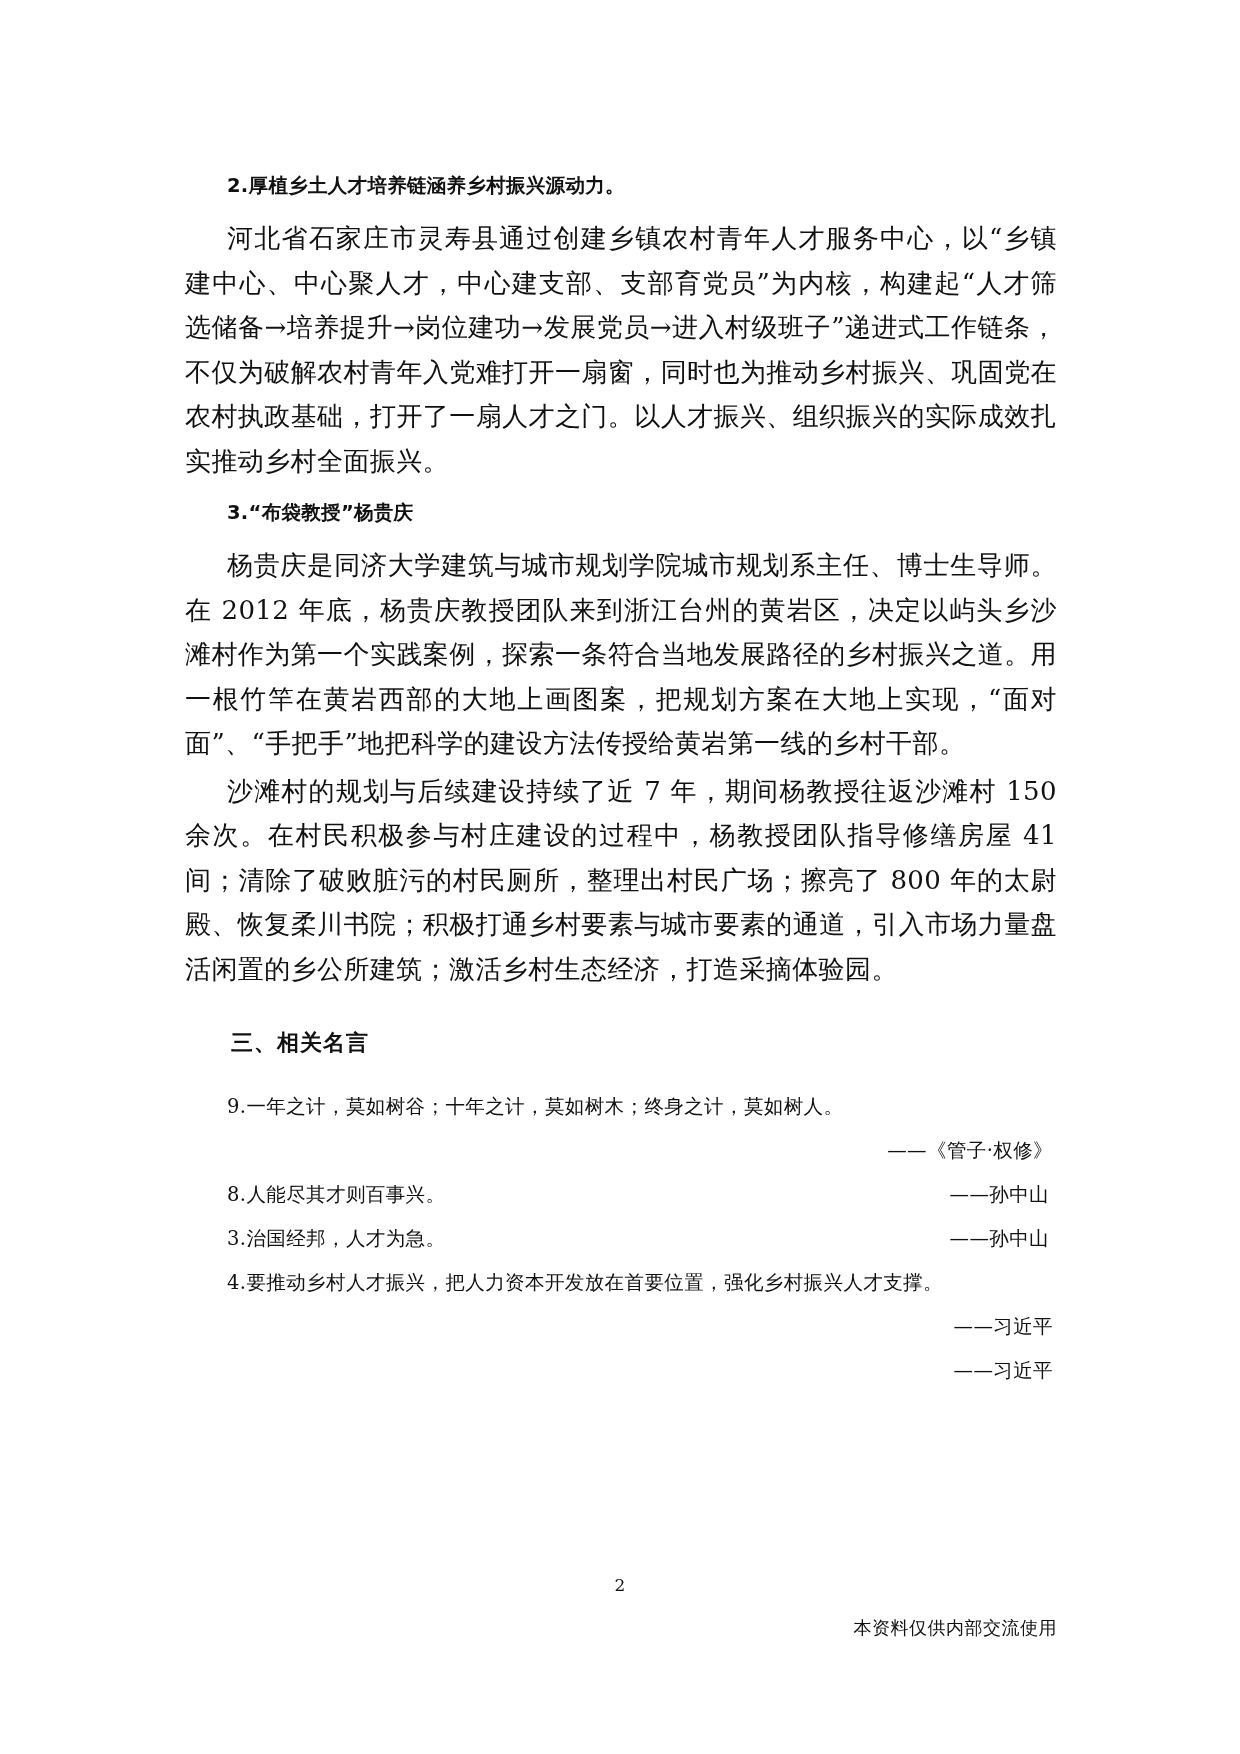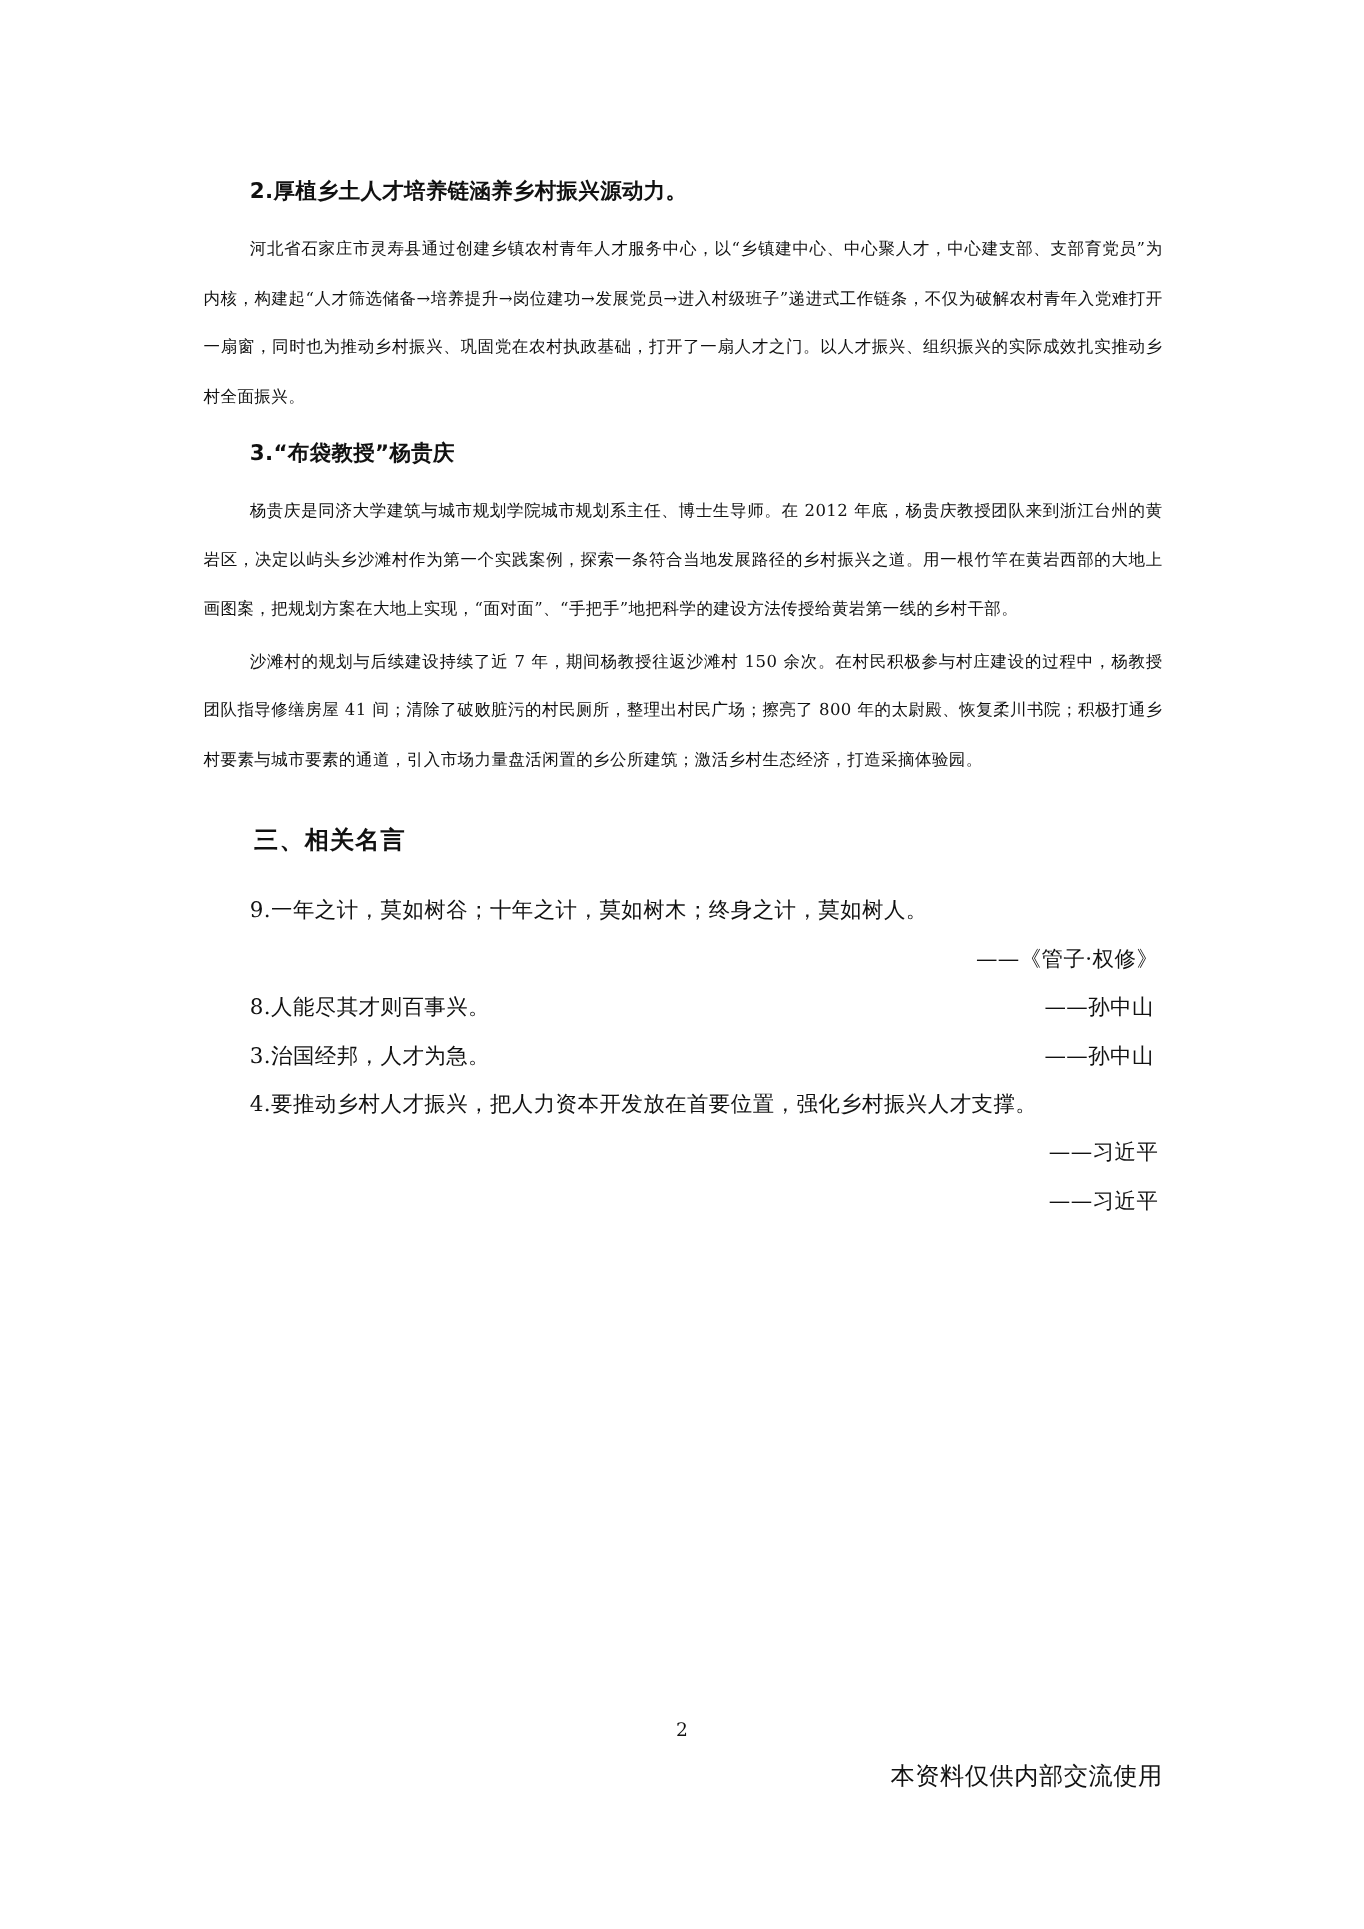--- a/index.html
+++ b/index.html
@@ -1,33 +1,33 @@
 <!DOCTYPE html>
 <html><head>
 <meta charset="utf-8">
 <style>
   html, body { margin: 0; padding: 0; background: #ffffff; }
   body { width: 1240px; height: 1754px; position: relative; overflow: hidden;
          font-family: "DejaVu Serif", "Liberation Serif", serif; color: #111; }
-  .page { position: absolute; left: 0; top: 4px; width: 1240px; height: 1326px; }
+  .page { position: absolute; left: 0; top: 16px; width: 1240px; height: 1326px; }
   .content { position: absolute; left: 185px; top: 148px; width: 872px; }
   .sub-heading { font-family: "DejaVu Sans", "Liberation Sans", sans-serif; font-weight: bold;
                  font-size: 19.5px; line-height: 44px; margin: 0 0 8px 0; padding-left: 42px; letter-spacing: 0.3px; }
-  .para { font-size: 15px; line-height: 44.5px; margin: 0; text-indent: 42px; text-align: justify;
+  .para { font-size: 26px; line-height: 44.5px; margin: 0; text-indent: 42px; text-align: justify;
           letter-spacing: 0.4px; }
   .para + .para { margin-top: 3px; }
   .para + .sub-heading { margin-top: 8px; }
   .section-heading { font-family: Liberation Sans, sans-serif; font-weight: bold;
                      font-size: 22px; line-height: 44px; margin: 30px 0 20px 0; padding-left: 46px; letter-spacing: 1px; }
   .quote-line { font-size: 19.5px; line-height: 44px; padding-left: 42px; position: relative; letter-spacing: 0.4px; }
   .quote-line .src { position: absolute; right: 8px; top: 0; }
   .src-line { font-size: 19.5px; line-height: 44px; text-align: right; padding-right: 4px; letter-spacing: 0.4px; }
   .page-number { position: absolute; top: 1557px; left: 0; width: 1240px; text-align: center;
                  font-size: 17px; line-height: 24px; }
-  .footer-note { position: absolute; top: 1600px; right: 183px; font-size: 22px; line-height: 24px;
+  .footer-note { position: absolute; top: 1600px; right: 183px; font-size: 18px; line-height: 24px;
                  letter-spacing: 0.5px; }
 </style>
 </head>
 <body>
 
 <div class="page">
   <div class="content">
 
     <h3 class="sub-heading">2.厚植乡土人才培养链涵养乡村振兴源动力。</h3>
     <p class="para">河北省石家庄市灵寿县通过创建乡镇农村青年人才服务中心，以“乡镇建中心、中心聚人才，中心建支部、支部育党员”为内核，构建起“人才筛选储备→培养提升→岗位建功→发展党员→进入村级班子”递进式工作链条，不仅为破解农村青年入党难打开一扇窗，同时也为推动乡村振兴、巩固党在农村执政基础，打开了一扇人才之门。以人才振兴、组织振兴的实际成效扎实推动乡村全面振兴。</p>

